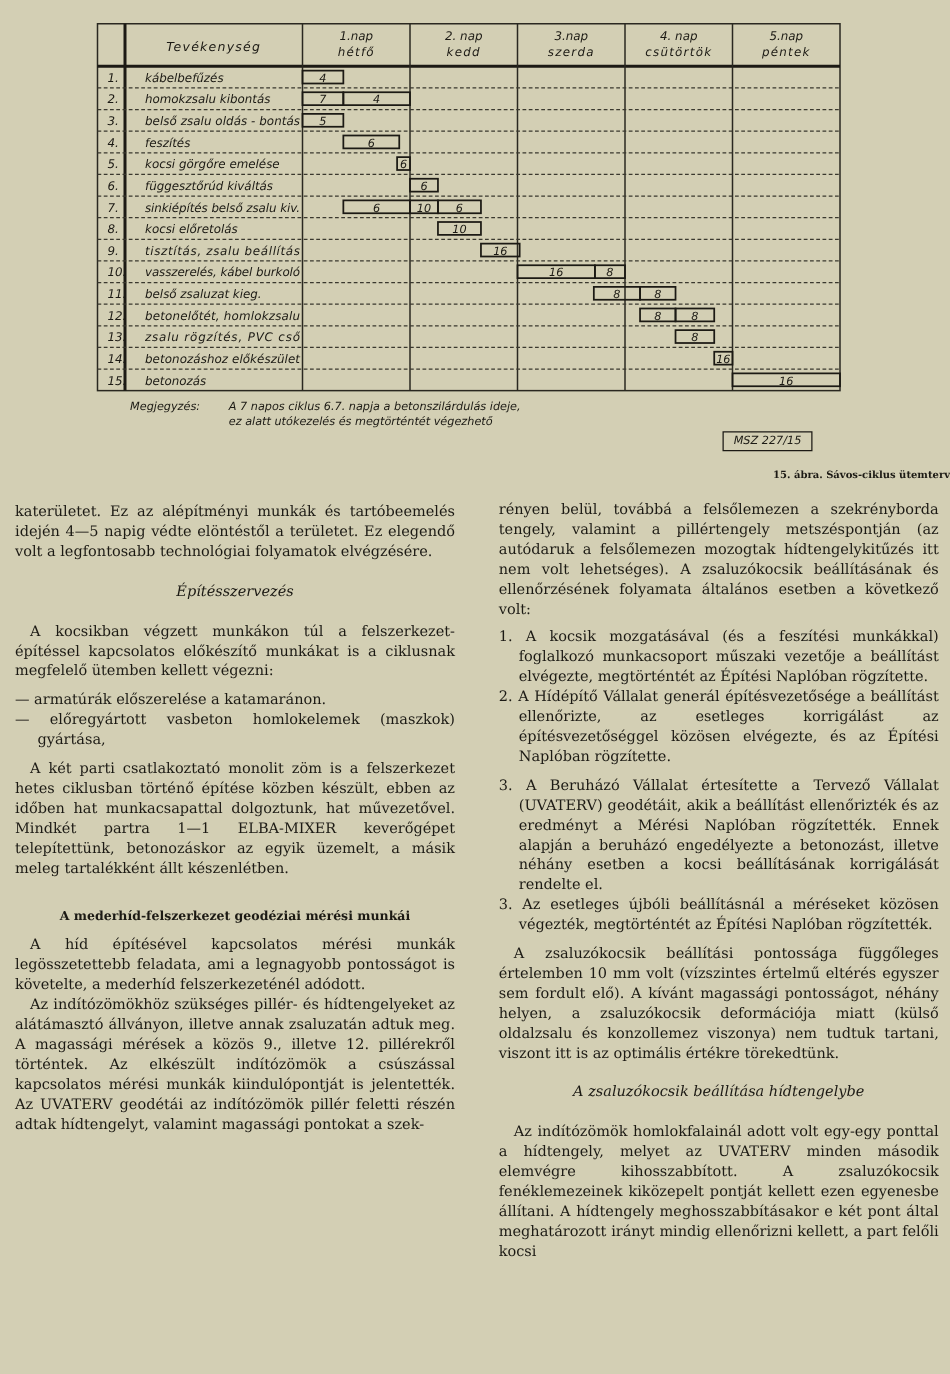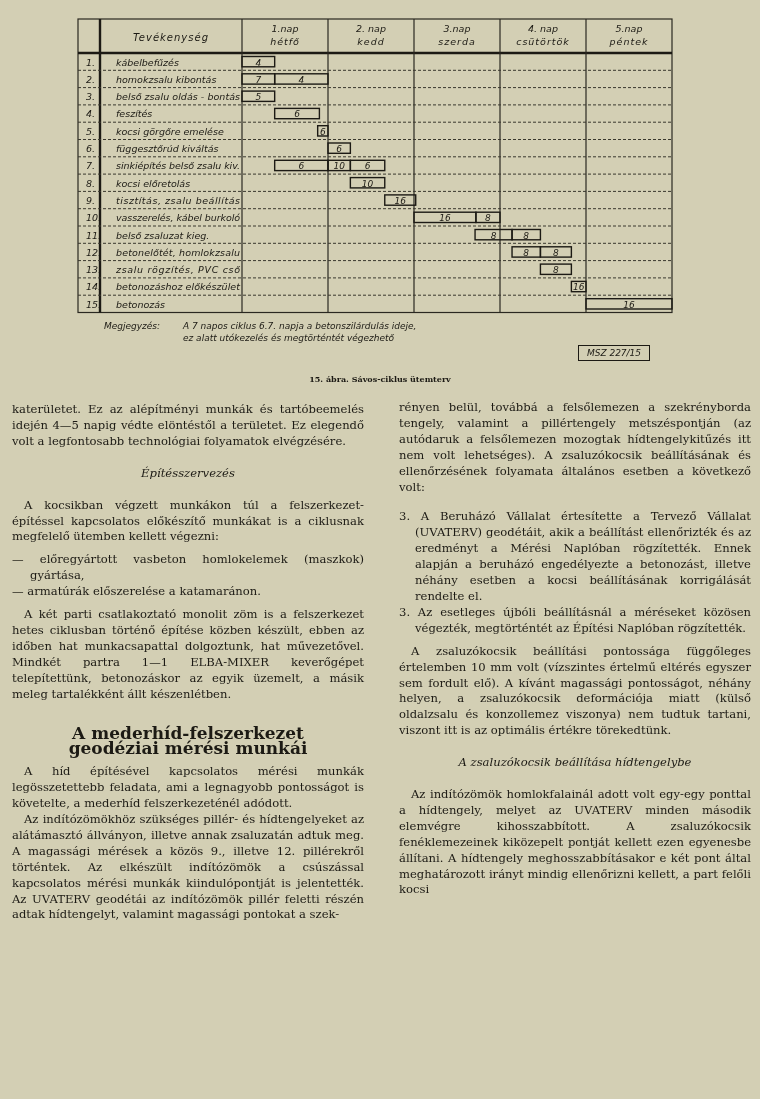--- a/index.html
+++ b/index.html
@@ -9,25 +9,25 @@
   .gl { stroke:#2a2820; stroke-width:1.2; }
   .gld { stroke:#3a382e; stroke-width:1; stroke-dasharray:3 2; }
   .thick { stroke:#1c1a14; stroke-width:2.4; }
   .gtxt { font-family:"DejaVu Sans", sans-serif; font-style:italic; font-size:9.5px; fill:#1c1a14; }
   .htxt { font-family:"DejaVu Sans", sans-serif; font-style:italic; font-size:10px; fill:#1c1a14; letter-spacing:1px; }
   .bar { fill:none; stroke:#1c1a14; stroke-width:1.4; }
   .btxt { font-family:"DejaVu Sans", sans-serif; font-style:italic; font-size:9px; fill:#1c1a14; text-anchor:middle; }
   .note { position:absolute; font-family:"DejaVu Sans", sans-serif; font-style:italic; font-size:9px; color:#1c1a14; }
   .stamp { position:absolute; left:578px; top:345px; width:70px; height:14px; border:1.4px solid #1c1a14;
            font-family:"DejaVu Sans", sans-serif; font-style:italic; font-size:9px; text-align:center; line-height:14px; }
-  .caption { position:absolute; left:0; width:760px; top:374px; text-align:center; font-size:8px; font-weight:bold; }
+  .caption { position:absolute; left:0; width:760px; top:374px; text-align:right; font-size:8px; font-weight:bold; }
   .col { position:absolute; top:402px; width:352px; font-size:11.6px; line-height:15.9px; text-align:justify; }
   .col p { margin:0; text-indent:12px; }
   .col .np { text-indent:0; }
-  .col h3 { margin:0; font-size:17px; text-align:center; font-weight:bold; line-height:15.9px; }
+  .col h3 { margin:0; font-size:10px; text-align:center; font-weight:bold; line-height:15.9px; }
   .col h4 { margin:0; font-size:11.6px; text-align:center; font-style:italic; font-weight:normal; line-height:15.9px; }
   .sp { height:16px; }
   .sp2 { height:7px; }
   .dash { padding-left:18px; text-indent:-18px !important; }
   .li { padding-left:16px; text-indent:-16px !important; }
 </style>
 </head>
 <body>
 
 <svg id="gantt" xmlns="http://www.w3.org/2000/svg">
@@ -144,35 +144,37 @@
 <div class="stamp">MSZ 227/15</div>
 <div class="caption">15. ábra. Sávos-ciklus ütemterv</div>
 
 <div class="col" style="left:12px;">
   <p class="np">katerületet. Ez az alépítményi munkák és tartóbeemelés idején 4—5 napig védte elöntéstől a területet. Ez elegendő volt a legfontosabb technológiai folyamatok elvégzésére.</p>
   <div class="sp"></div>
   <h4>Építésszervezés</h4>
   <div class="sp"></div>
   <p>A kocsikban végzett munkákon túl a felszerkezet-építéssel kapcsolatos előkészítő munkákat is a ciklusnak megfelelő ütemben kellett végezni:</p>
   <div class="sp2"></div>
+  <p class="dash">— armatúrák előszerelése a katamaránon.</p>
   <p class="dash">— előregyártott vasbeton homlokelemek (maszkok) gyártása,</p>
-  <p class="dash">— armatúrák előszerelése a katamaránon.</p>
   <div class="sp2"></div>
   <p>A két parti csatlakoztató monolit zöm is a felszerkezet hetes ciklusban történő építése közben készült, ebben az időben hat munkacsapattal dolgoztunk, hat művezetővel. Mindkét partra 1—1 ELBA-MIXER keverőgépet telepítettünk, betonozáskor az egyik üzemelt, a másik meleg tartalékként állt készenlétben.</p>
   <div class="sp"></div>
   <div class="sp2"></div>
   <h3 style="padding:0 20px;">A mederhíd-felszerkezet geodéziai mérési munkái</h3>
   <div class="sp2"></div>
   <p>A híd építésével kapcsolatos mérési munkák legösszetettebb feladata, ami a legnagyobb pontosságot is követelte, a mederhíd felszerkezeténél adódott.</p>
   <p>Az indítózömökhöz szükséges pillér- és hídtengelyeket az alátámasztó állványon, illetve annak zsaluzatán adtuk meg. A magassági mérések a közös 9., illetve 12. pillérekről történtek. Az elkészült indítózömök a csúszással kapcsolatos mérési munkák kiindulópontját is jelentették. Az UVATERV geodétái az indítózömök pillér feletti részén adtak hídtengelyt, valamint magassági pontokat a szek-</p>
 </div>
 
 <div class="col" style="left:399px;top:400px;">
   <p class="np">rényen belül, továbbá a felsőlemezen a szekrényborda tengely, valamint a pillértengely metszéspontján (az autódaruk a felsőlemezen mozogtak hídtengelykitűzés itt nem volt lehetséges). A zsaluzókocsik beállításának és ellenőrzésének folyamata általános esetben a következő volt:</p>
   <div class="sp2"></div>
+  <p class="li">1. A kocsik mozgatásával (és a feszítési munkákkal) foglalkozó munkacsoport műszaki vezetője a beállítást elvégezte, megtörténtét az Építési Naplóban rögzítette.</p>
+  <p class="li">2. A Hídépítő Vállalat generál építésvezetősége a beállítást ellenőrizte, az esetleges korrigálást az építésvezetőséggel közösen elvégezte, és az Építési Naplóban rögzítette.</p>
   <div class="sp2"></div>
   <p class="li">3. A Beruházó Vállalat értesítette a Tervező Vállalat (UVATERV) geodétáit, akik a beállítást ellenőrizték és az eredményt a Mérési Naplóban rögzítették. Ennek alapján a beruházó engedélyezte a betonozást, illetve néhány esetben a kocsi beállításának korrigálását rendelte el.</p>
   <p class="li">3. Az esetleges újbóli beállításnál a méréseket közösen végezték, megtörténtét az Építési Naplóban rögzítették.</p>
   <div class="sp2"></div>
   <p>A zsaluzókocsik beállítási pontossága függőleges értelemben 10 mm volt (vízszintes értelmű eltérés egyszer sem fordult elő). A kívánt magassági pontosságot, néhány helyen, a zsaluzókocsik deformációja miatt (külső oldalzsalu és konzollemez viszonya) nem tudtuk tartani, viszont itt is az optimális értékre törekedtünk.</p>
   <div class="sp"></div>
   <h4>A zsaluzókocsik beállítása hídtengelybe</h4>
   <div class="sp"></div>
   <p>Az indítózömök homlokfalainál adott volt egy-egy ponttal a hídtengely, melyet az UVATERV minden második elemvégre kihosszabbított. A zsaluzókocsik fenéklemezeinek kiközepelt pontját kellett ezen egyenesbe állítani. A hídtengely meghosszabbításakor e két pont által meghatározott irányt mindig ellenőrizni kellett, a part felőli kocsi</p>
 </div>

